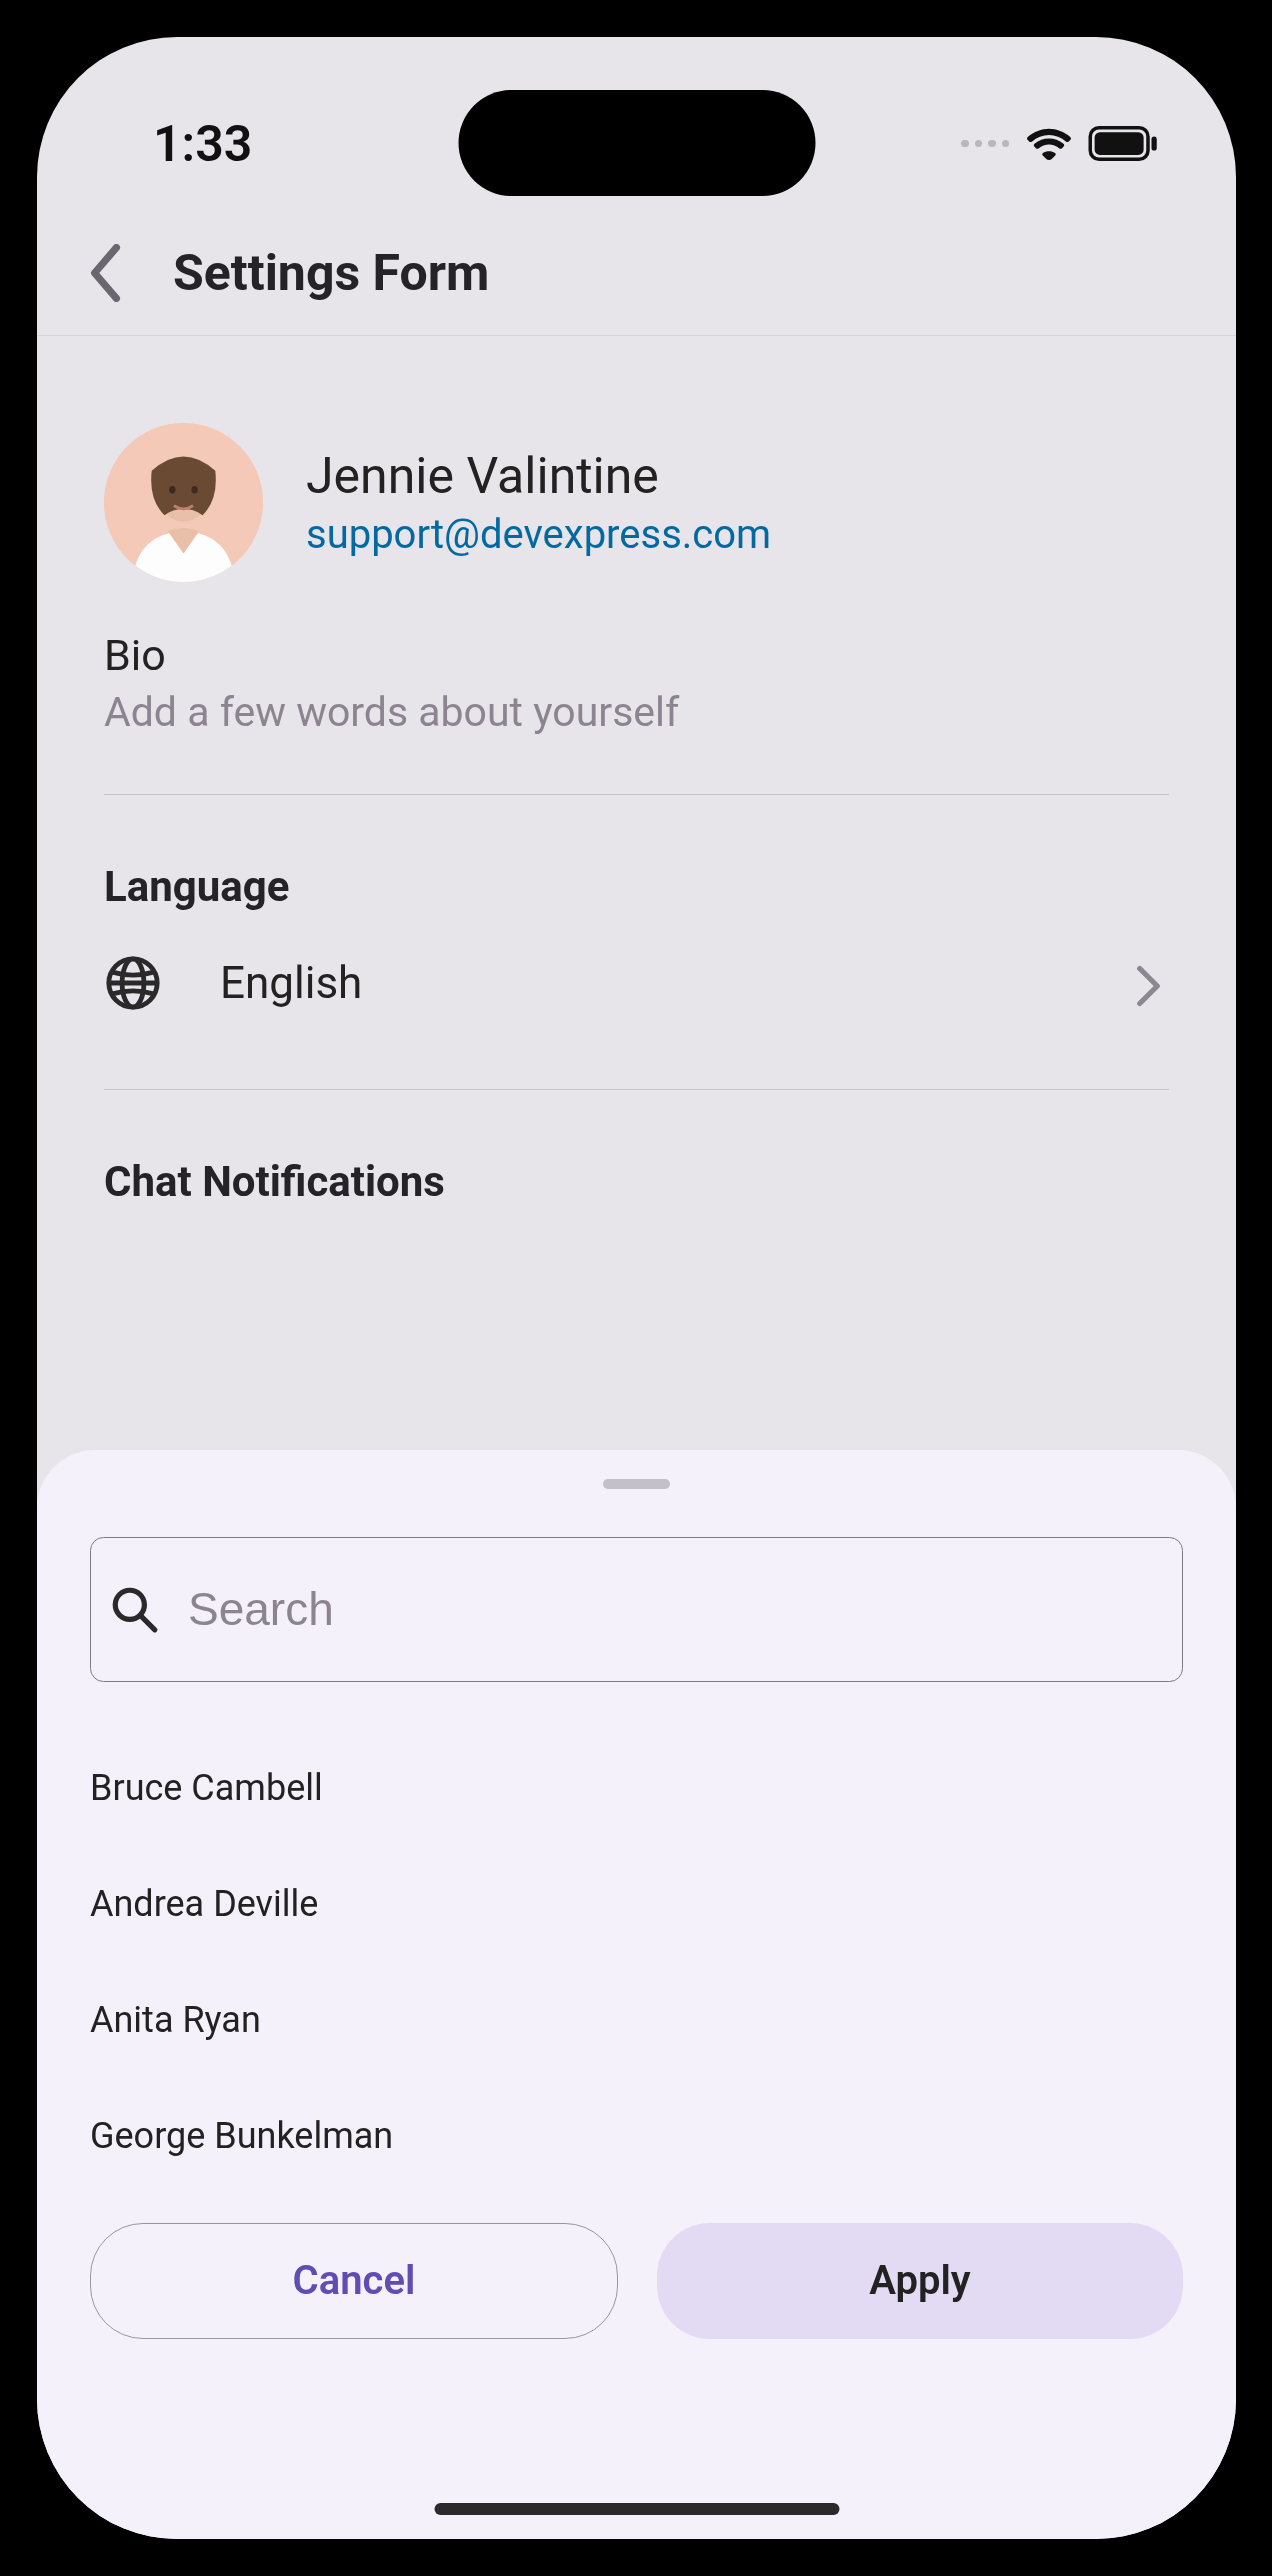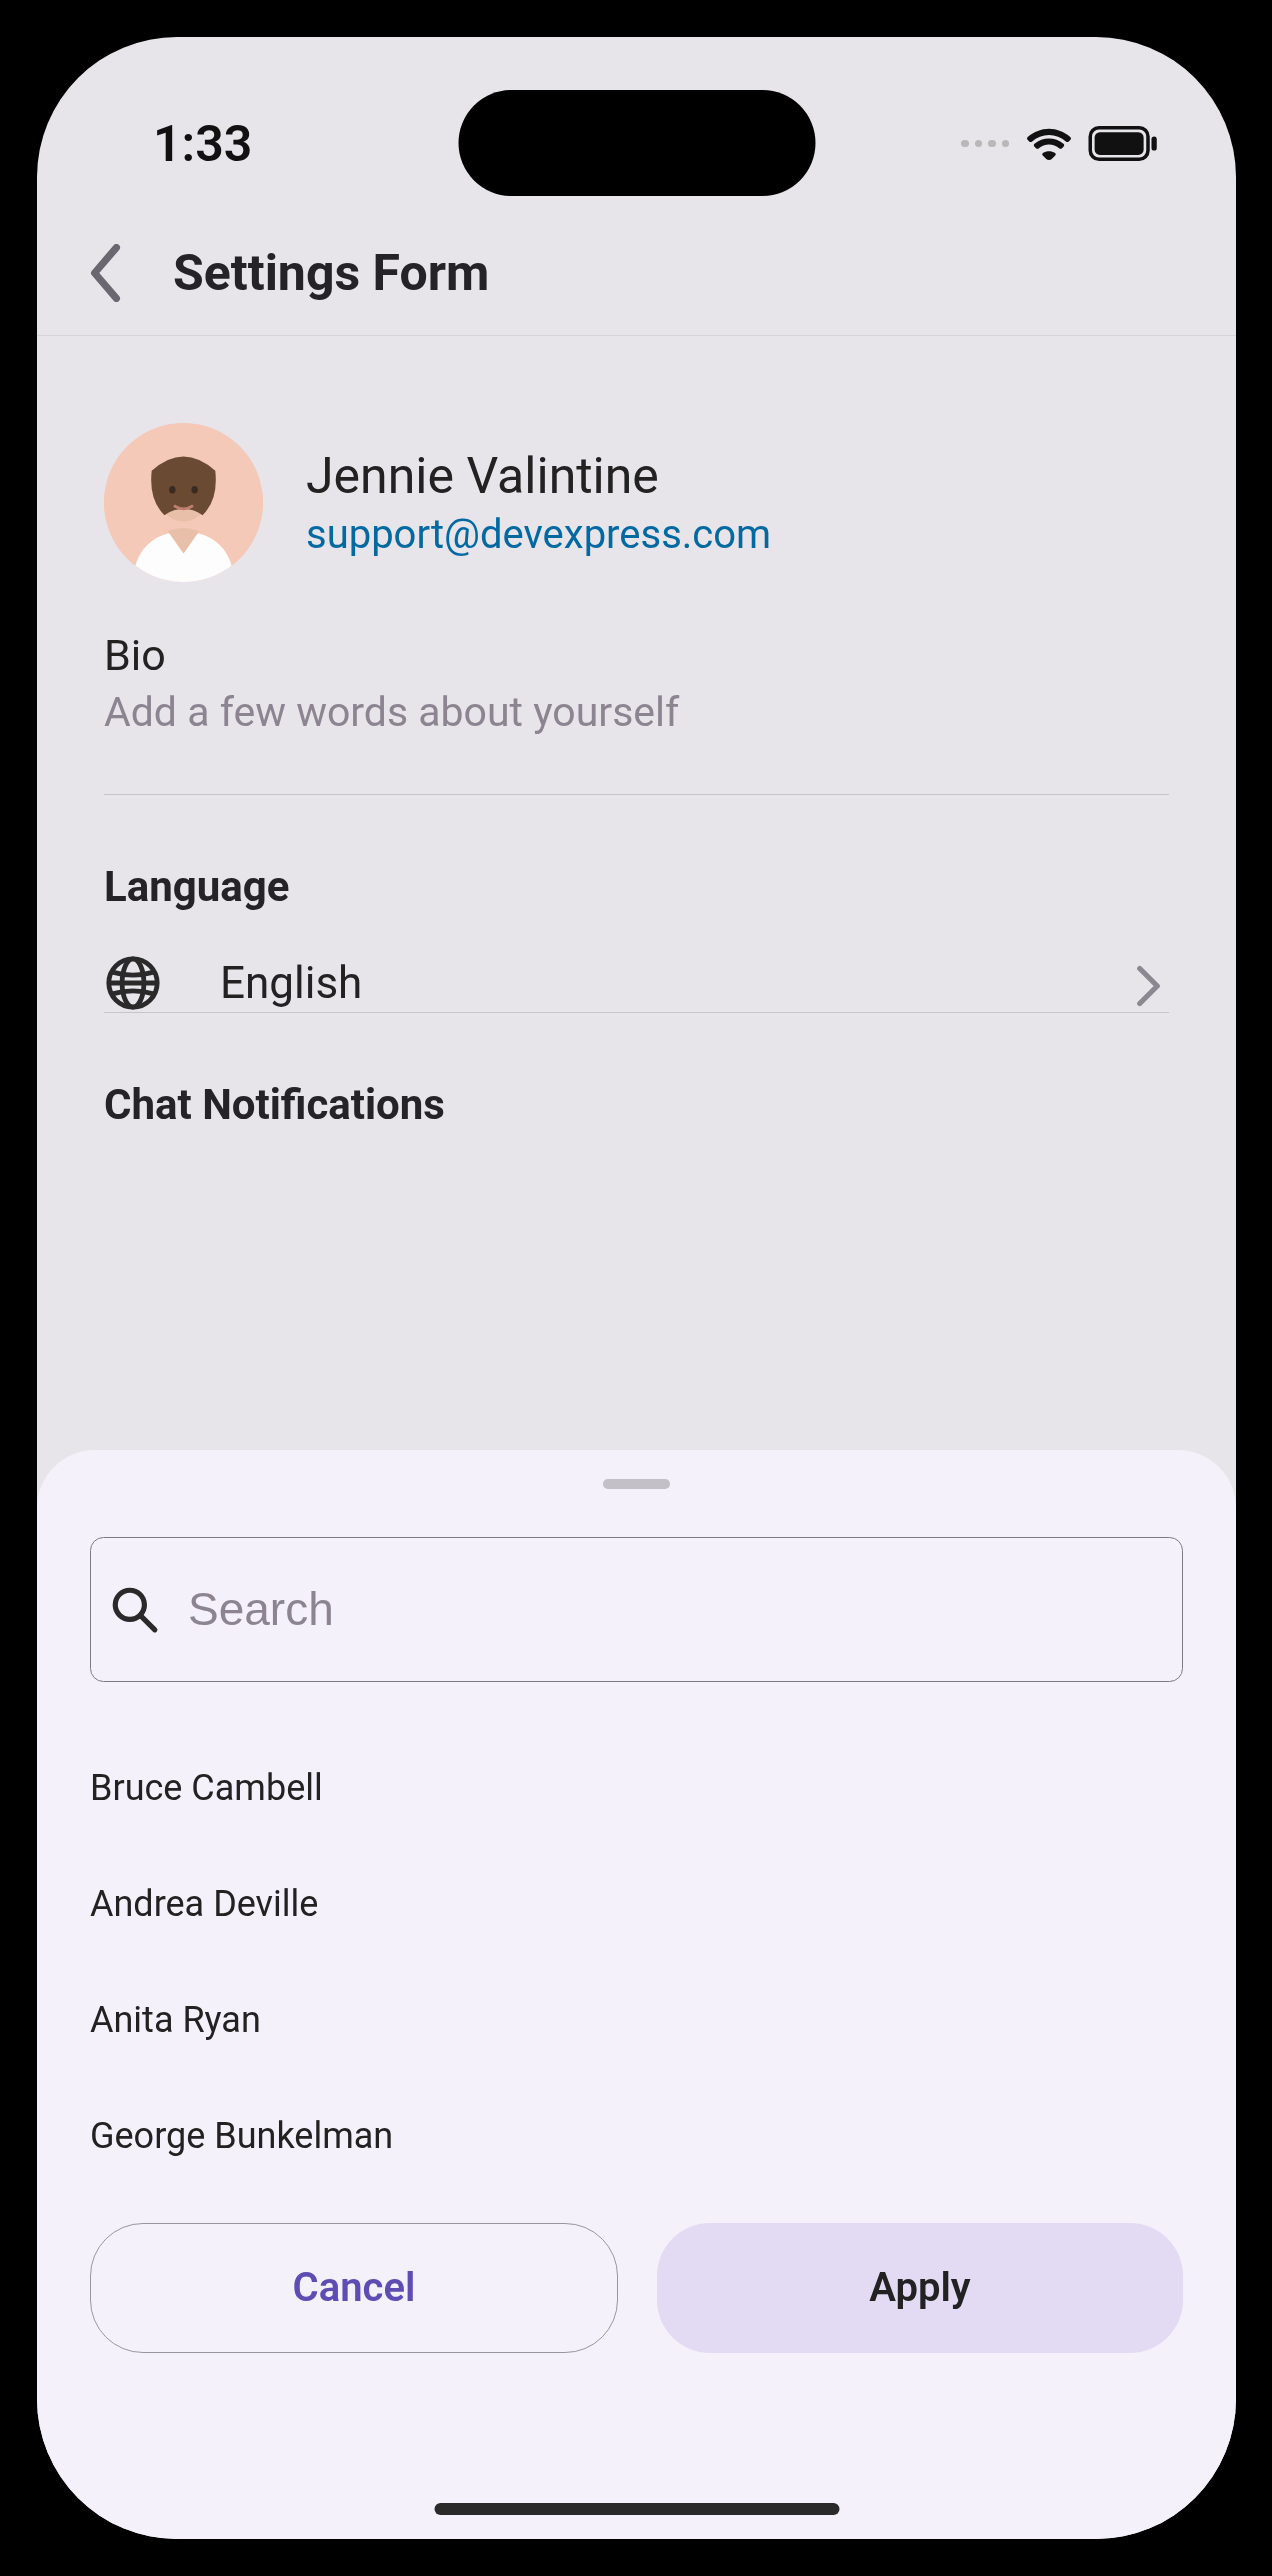--- a/index.html
+++ b/index.html
@@ -140,20 +140,21 @@
   .section-header {
     font-size: 42px;
     font-weight: 700;
     color: #252328;
     padding: 67px 0 43px 0;
   }
   .lang-row {
     display:flex;
     align-items:center;
     gap:58px;
+    padding-bottom:77px;
     border-bottom:1px solid #c8c4cc;
   }
   .globe-icon { width:58px; height:58px; }
   .lang-value { font-size:44px; color:#222; flex:1; }
   .chevron-right-icon { width:35px; height:35px; }
   
   .sheet {
     position: absolute;
     left: 0; right: 0; bottom: 0;
     background: #F5F1FA;
@@ -189,21 +190,21 @@
     color:#222;
     padding:37px 0;
   }
   .sheet-buttons {
     display:flex;
     gap:39px;
     margin-top:29px;
   }
   .btn {
     flex:1;
-    height:130px;
+    height:116px;
     border-radius:53px;
     font-size:40px;
     font-weight:600;
     display:flex;
     align-items:center;
     justify-content:center;
     cursor:pointer;
   }
   .btn-cancel {
     border:1.9px solid #9a96a0;

